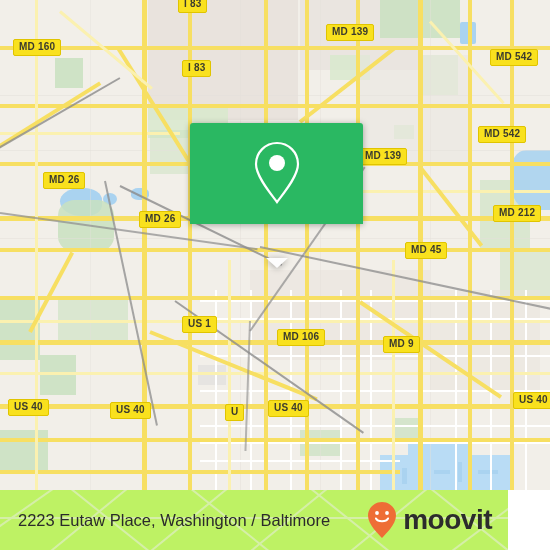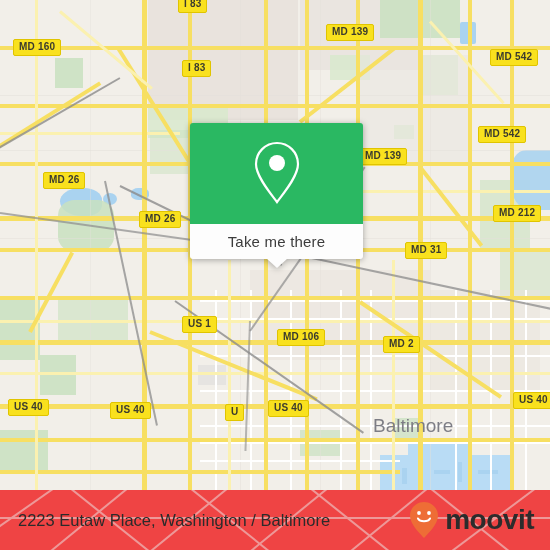--- a/index.html
+++ b/index.html
@@ -82,22 +82,22 @@
   #card-tail{
     position:absolute;left:50%;bottom:-9px;margin-left:-11px;
     width:0;height:0;
     border-left:11px solid transparent;
     border-right:11px solid transparent;
     border-top:10px solid #fdfdfd;
   }
 
   
   #footer{
-    position:absolute;left:0;top:490px;width:550px;height:60px;
-    background:#ef4444;overflow:hidden;
+    position:absolute;left:0;top:490px;width:508px;height:60px;
+    background:#bef264;overflow:hidden;
   }
   #footer-watermark{
     position:absolute;left:0;top:0;width:550px;height:60px;opacity:.5;
   }
   #footer-inner{
     position:relative;height:60px;display:flex;align-items:center;
     justify-content:space-between;padding:0 16px 0 18px;box-sizing:border-box;
   }
   #address{
     font-size:16.5px;color:#2b2b2b;white-space:nowrap;
@@ -240,43 +240,39 @@
         <div class="shield" style="left: 13px; top: 39px;">MD 160</div>
         <div class="shield" style="left: 178px; top: -4px;">I 83</div>
         <div class="shield" style="left: 326px; top: 24px;">MD 139</div>
         <div class="shield" style="left: 490px; top: 49px;">MD 542</div>
         <div class="shield" style="left: 182px; top: 60px;">I 83</div>
         <div class="shield" style="left: 478px; top: 126px;">MD 542</div>
         <div class="shield" style="left: 359px; top: 148px;">MD 139</div>
         <div class="shield" style="left: 43px; top: 172px;">MD 26</div>
         <div class="shield" style="left: 139px; top: 211px;">MD 26</div>
         <div class="shield" style="left: 493px; top: 205px;">MD 212</div>
-        <div class="shield" style="left: 405px; top: 242px;">MD 31</div>
+        <div class="shield" style="left: 405px; top: 242px;">MD 45</div>
         <div class="shield" style="left: 182px; top: 316px;">US 1</div>
         <div class="shield" style="left: 277px; top: 329px;">MD 106</div>
-        <div class="shield" style="left: 383px; top: 336px;">MD 2</div>
+        <div class="shield" style="left: 383px; top: 336px;">MD 9</div>
         <div class="shield" style="left: 8px; top: 399px;">US 40</div>
         <div class="shield" style="left: 110px; top: 402px;">US 40</div>
         <div class="shield" style="left: 225px; top: 404px;">U</div>
         <div class="shield" style="left: 268px; top: 400px;">US 40</div>
         <div class="shield" style="left: 513px; top: 392px;">US 40</div>
-        <div class="citylabel" style="left: 373px; top: 415px;">Baltimore</div>
       </div>
 
   </div>
 
   <div id="card">
     <div id="card-top">
       <svg width="54" height="70" viewBox="0 0 54 70">
         <path d="M27 4 C15.4 4 6 13.4 6 25 C6 38 22 56 27 63 C32 56 48 38 48 25 C48 13.4 38.6 4 27 4 Z" fill="none" stroke="#ffffff" stroke-width="2.2"></path>
         <circle cx="27" cy="24" r="8" fill="#ffffff"></circle>
       </svg>
-    </div>
-    <div id="card-bottom">
-      <span>Take me there</span>
     </div>
     <div id="card-tail"></div>
   </div>
 
   <div id="footer">
     <svg id="footer-watermark" viewBox="0 0 550 60" preserveAspectRatio="none">
       <g stroke="#ececec" stroke-width="2" fill="none">
         <path d="M-20 50 L80 -20"></path>
           <path d="M40 70 L150 -20"></path>
         <path d="M140 70 L250 -20"></path>

